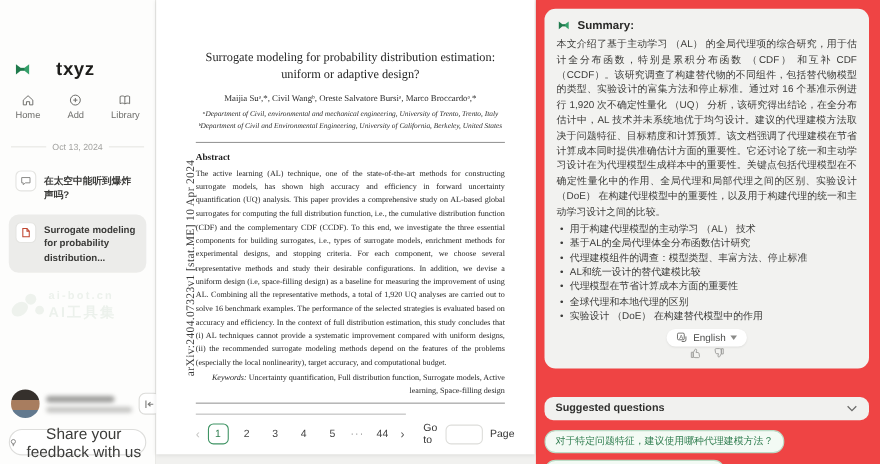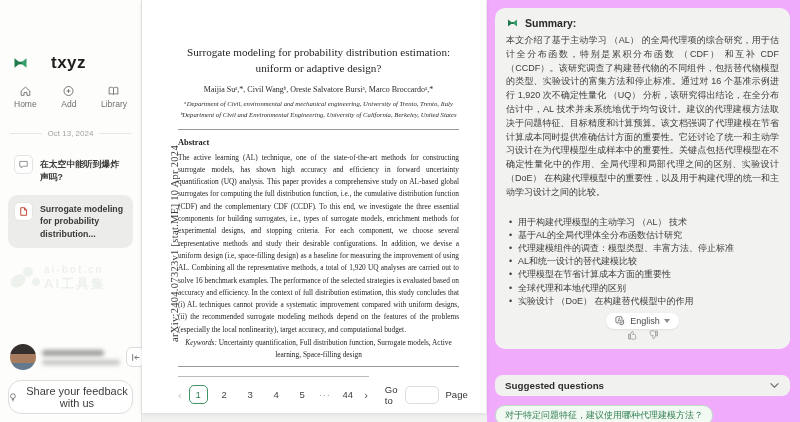--- a/index.html
+++ b/index.html
@@ -25,53 +25,53 @@
   .watermark { display:flex; align-items:center; gap:4px; padding:12px 0 0 2px; opacity:.55; }
   .wm-txt .l1 { font-size:10px; font-weight:bold; color:#dfe8df; letter-spacing:2px; }
   .wm-txt .l2 { font-size:13px; font-weight:bold; color:#dfe8df; letter-spacing:2px; }
   .user-row { margin-top:auto; display:flex; align-items:center; gap:6px; padding:0 0 10px 2px; }
   .avatar { width:26px; height:26px; border-radius:50%; flex-shrink:0;
             background:linear-gradient(180deg,#35302c 0%,#35302c 38%,#a87d5f 38%,#a87d5f 72%,#62798e 72%); }
   .blur-wrap { flex:1; display:flex; flex-direction:column; gap:4px; }
   .blur-bar { height:6px; border-radius:3px; background:#9c9c9a; filter:blur(2px); width:62px; }
   .blur-bar.b2 { width:78px; background:#c2c2c0; height:5px; }
   .collapse-btn { width:20px; height:20px; border:1px solid #dcdcd9; border-radius:6px; background:#fff; display:flex; align-items:center; justify-content:center; cursor:pointer; flex-shrink:0; }
-  .feedback-btn { display:flex; align-items:center; gap:5px; height:34px; border:1px solid #dddddb; border-radius:13px; background:#fff; font-size:11px; color:#3c3c3a; cursor:pointer; width:100%; font-family:inherit; }
+  .feedback-btn { display:flex; align-items:center; gap:5px; height:24px; border:1px solid #dddddb; border-radius:13px; background:#fff; font-size:14px; color:#3c3c3a; cursor:pointer; width:100%; font-family:inherit; }
 
   
   .paper-panel { flex:1; background:#f1f1ef; position:relative; min-width:0; }
   .paper-card { position:absolute; left:0; right:1px; top:0; height:413px; background:#fff; box-shadow:0 1px 4px rgba(0,0,0,.10); padding:44px 27px 0 36px; font-family:"Liberation Serif", serif; color:#222; }
   .arxiv-vert { position:absolute; left:-88px; top:238px; transform:rotate(-90deg); transform-origin:center; width:240px; text-align:center; font-size:10.5px; color:#3a3a3a; letter-spacing:.3px; white-space:nowrap; font-family:"Liberation Serif", serif; }
   .paper-title { text-align:center; font-size:11.2px; line-height:1.45; color:#1f1f1f; }
   .paper-authors { text-align:center; font-size:8px; margin-top:9px; color:#2a2a2a; }
   .paper-affil { text-align:center; font-size:6.7px; font-style:italic; line-height:1.5; color:#2a2a2a; margin-top:5px; }
   .rule { border:none; border-top:1px solid #999; margin-top:9px; }
   .abstract-h { font-size:8.4px; font-weight:bold; margin-top:8px; }
   .abstract-p { font-size:7.35px; line-height:12.3px; text-align:justify; margin-top:5px; color:#1e1e1e; }
-  .keywords { font-size:7.35px; line-height:12.3px; text-align:center; margin-top:1px; color:#1e1e1e; }
+  .keywords { font-size:7.35px; line-height:12.3px; text-align:right; margin-top:1px; color:#1e1e1e; }
   .keywords .kw-label { font-style:italic; }
   .rule2 { border:none; border-top:1px solid #999; margin-top:4px; }
   .rule3 { border:none; border-top:1px solid #bbb; margin-top:9px; width:68%; margin-left:0; }
   .pagination { display:flex; align-items:center; gap:7px; margin-top:7px; font-family:"Liberation Sans", sans-serif; font-size:9.5px; color:#444; }
   .pg-arrow { color:#c4c4c2; font-size:11px; width:14px; text-align:center; cursor:pointer; }
   .pg-arrow.next { color:#555; }
   .pg-num { min-width:19px; height:19px; display:flex; align-items:center; justify-content:center; border-radius:5px; cursor:pointer; }
   .pg-num.current { border:1px solid #3f9464; color:#2f7d4f; }
   .pg-ellipsis { color:#999; letter-spacing:1px; }
   .goto-label { margin-left:10px; color:#333; }
   .goto-input { width:34px; height:18px; border:1px solid #ddddda; border-radius:5px; background:#fff; font-size:9px; padding:0 4px; font-family:inherit; }
   .page-label { color:#333; }
 
   
-  .right-panel { width:313px; background:#f0abfc; display:flex; flex-direction:column; padding:8px 10px 8px 8px; }
+  .right-panel { width:313px; background:#ef4444; display:flex; flex-direction:column; padding:8px 10px 8px 8px; }
   .summary-card { background:#f2f2f0; border-radius:10px; padding:9px 11px 8px 11px; }
   .summary-head { display:flex; align-items:center; gap:6px; margin-bottom:5px; }
   .summary-head .h { font-size:10.5px; font-weight:bold; color:#2a2a28; }
   .summary-p { font-size:9px; line-height:13.8px; color:#3c3c3a; text-align:justify; }
-  .summary-bullets { margin-top:16px; }
+  .summary-bullets { margin-top:2px; }
   .bullet { font-size:9px; line-height:13.2px; color:#3c3c3a; padding-left:12px; position:relative; }
   .bullet::before { content:"•"; position:absolute; left:3px; color:#3c3c3a; }
   .summary-foot { display:flex; align-items:center; justify-content:flex-end; margin-top:5px;flex-direction:column; }
   .lang-pill { display:flex; align-items:center; gap:4px; background:#fff; border-radius:11px; padding:3px 9px; box-shadow:0 1px 2px rgba(0,0,0,.08); cursor:pointer; border:none; font-family:inherit; }
   .lang-pill .lbl { font-size:9px; color:#4a4a48; }
   .caret { width:0; height:0; border-left:3.5px solid transparent; border-right:3.5px solid transparent; border-top:4px solid #8a8a88; }
   .thumbs { display:flex; gap:8px; color:#9a9a98; }
   .thumb { cursor:pointer; }
   .sq-bar { background:#f1f1ef; border-radius:8px; margin-top:26px; padding:5px 10px; display:flex; align-items:center; justify-content:space-between; cursor:pointer;gap:44px; }
   .sq-bar .h { font-size:9.8px; font-weight:bold; color:#2f2f2d; }

